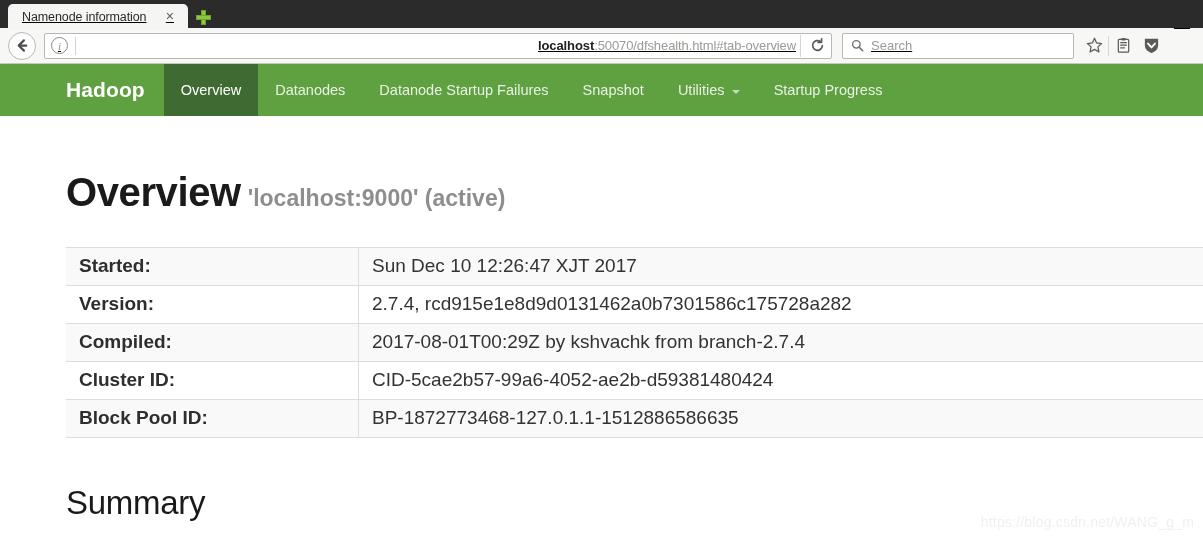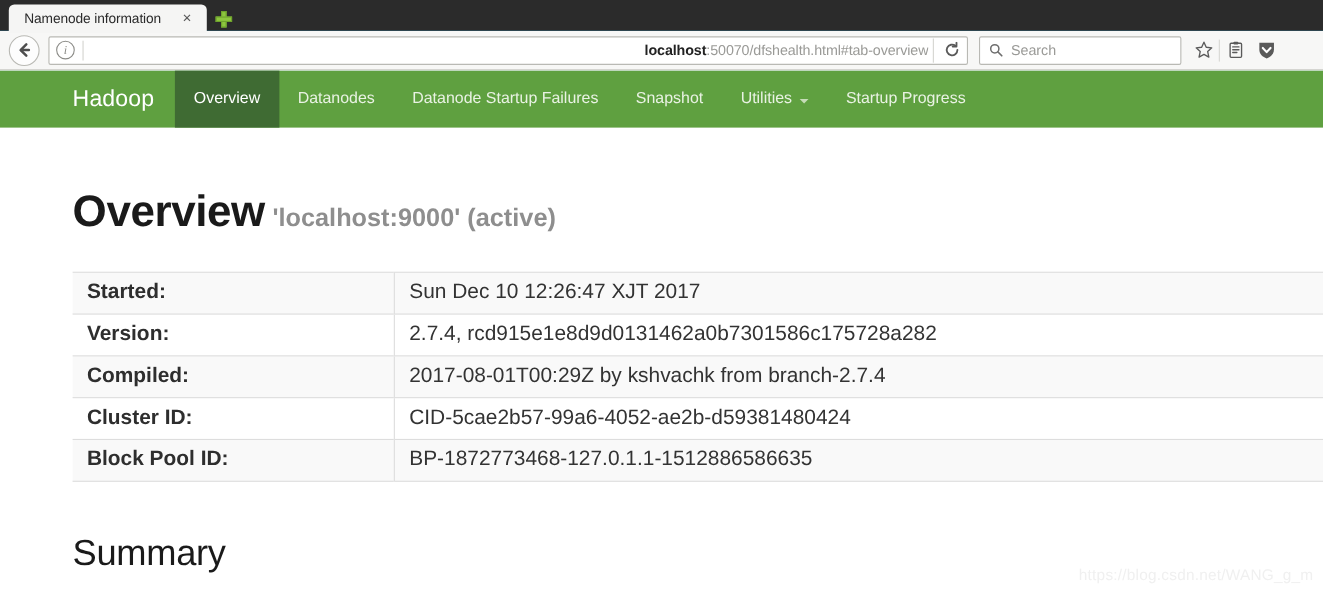--- a/index.html
+++ b/index.html
@@ -12,21 +12,22 @@
     height: 546px;
     overflow: hidden;
     background: #ffffff;
     font-family: "Liberation Sans", sans-serif;
     -webkit-font-smoothing: antialiased;
   }
 
   
   .browser {
     width: 1203px;
-    background: #0ea5e9;
+    background: #fef9c3;
+    text-decoration: underline;
   }
 
   .tabstrip {
     height: 28px;
     background: #2b2b2b;
     position: relative;
     display: flex;
     align-items: flex-end;
     padding-left: 8px;
     box-sizing: border-box;
@@ -145,21 +146,21 @@
   .reload-sep {
     width: 1px; height: 22px; background: #d4d4d0; margin: 0 4px; flex: none;
   }
   .reload-btn {
     width: 24px; height: 24px;
     display: flex; align-items: center; justify-content: center;
     flex: none;
   }
 
   .searchbar {
-    width: 184px;
+    width: 232px;
     height: 26px;
     background: #ffffff;
     border: 1px solid #b9b9b4;
     border-radius: 2px;
     display: flex;
     align-items: center;
     padding: 0 8px;
     box-sizing: border-box;
     margin-left: 10px;
     flex: none;
@@ -218,21 +219,21 @@
     align-items: stretch;
     padding-left: 47px;
     box-sizing: border-box;
   }
   .brand {
     display: flex;
     align-items: center;
     padding: 0 19px;
     color: #ffffff;
     font-size: 21px;
-    font-weight: normal;
+    font-weight: bold;
     letter-spacing: 0.1px;
   }
   .navitems { display: flex; align-items: stretch; }
   .navitem {
     display: flex;
     align-items: center;
     padding: 0 17px;
     color: #e9f2e3;
     font-size: 14.5px;
     white-space: nowrap;

